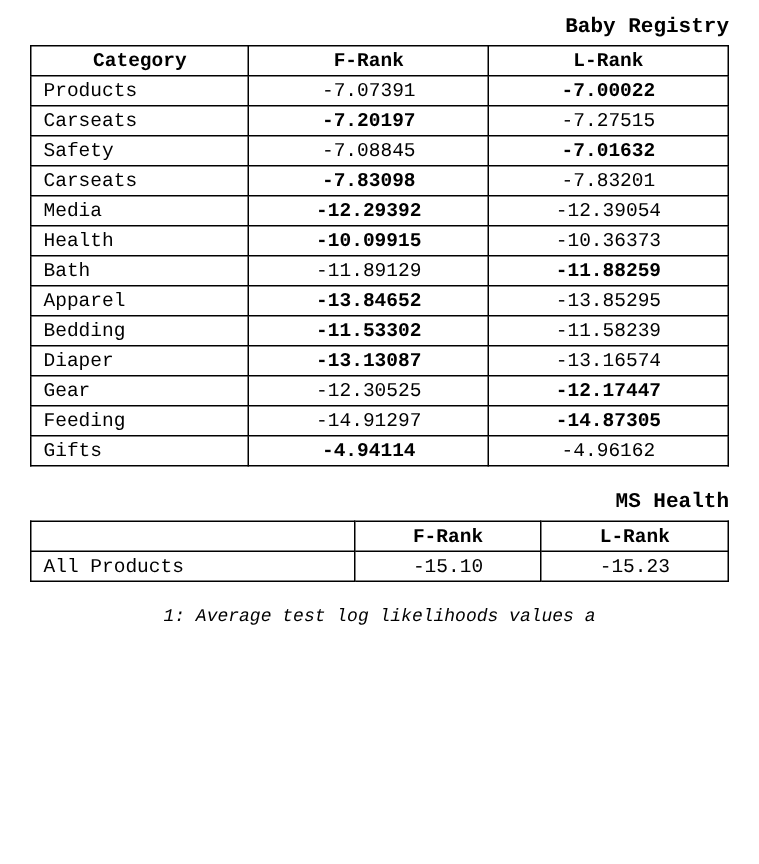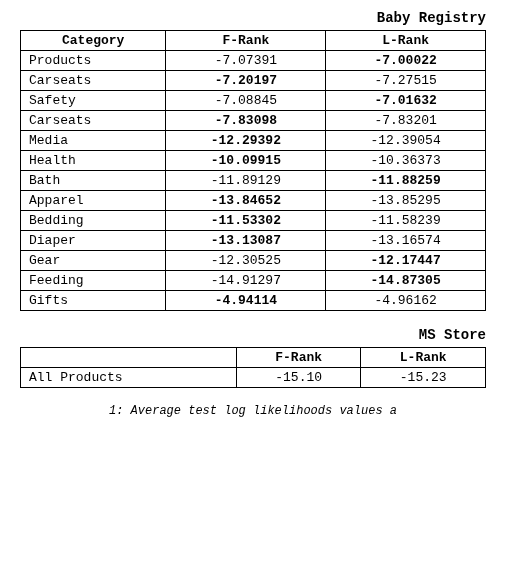--- a/index.html
+++ b/index.html
@@ -131,21 +131,21 @@
         <tr>
           <td>Gifts</td>
           <td class="bold">-4.94114</td>
           <td>-4.96162</td>
         </tr>
       </tbody>
   </table>
 </div>
 
 <div class="table-section">
-  <div class="section-title">MS Store</div>
+  <div class="section-title">MS Health</div>
   <table>
     <thead>
       <tr>
         <th></th>
         <th>F-Rank</th>
         <th>L-Rank</th>
       </tr>
     </thead>
     <tbody id="ms-store-body">
     <tr>

